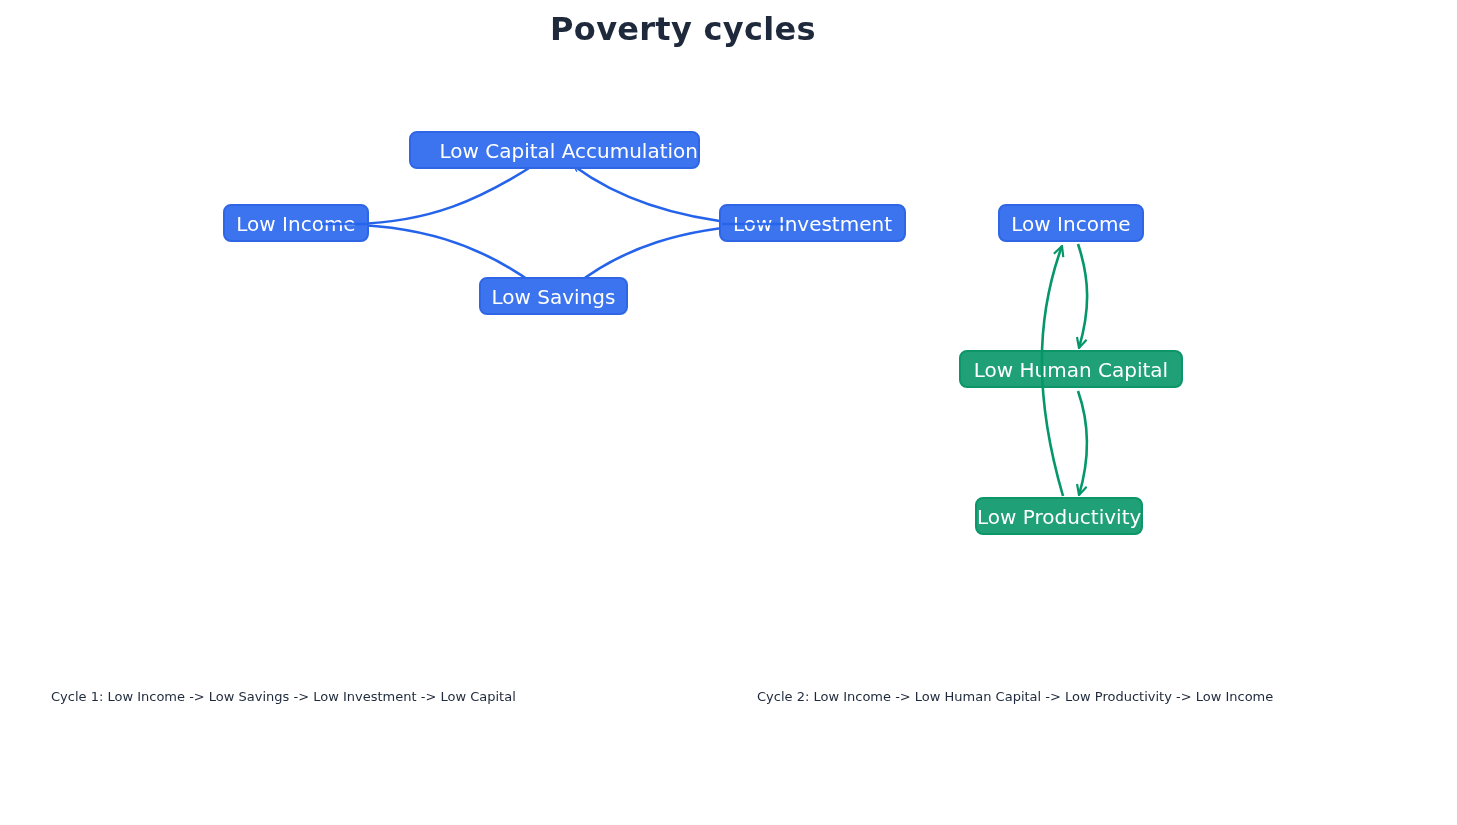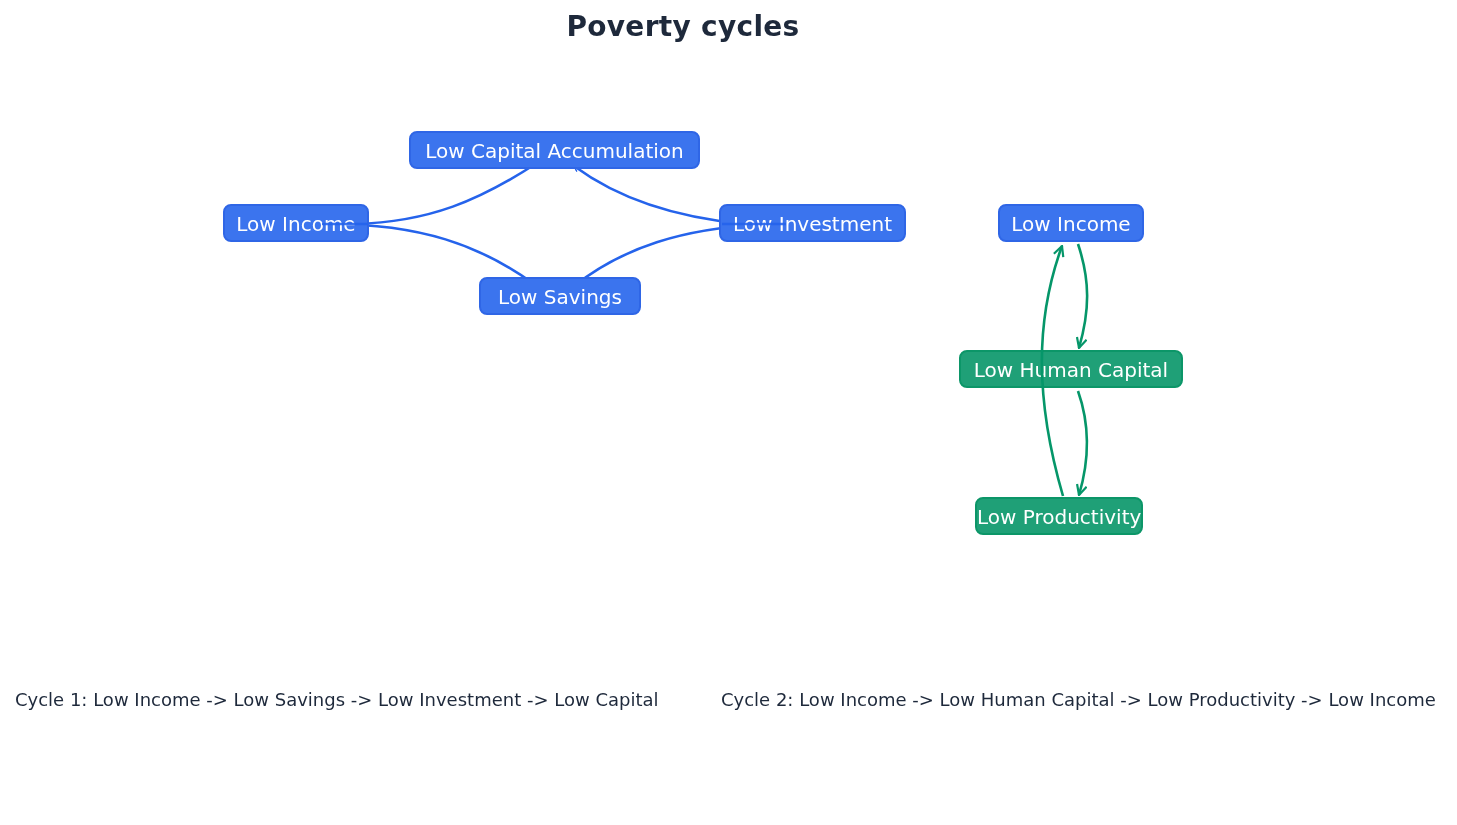--- a/index.html
+++ b/index.html
@@ -13,21 +13,21 @@
       position: relative;
       overflow: hidden;
       font-family: "DejaVu Sans", sans-serif;
     }
     .title {
       position: absolute;
       left: 0;
       width: 1366px;
       top: 10px;
       text-align: center;
-      font-size: 28px;
+      font-size: 32px;
       font-weight: bold;
       color: #1e293b;
       letter-spacing: 0.3px;
     }
     svg.edges {
       position: absolute;
       left: 0;
       top: 0;
       width: 1457px;
       height: 825px;
@@ -58,23 +58,24 @@
       background: #3b74ee;
       border: 2px solid #2f66e6;
     }
     .node.green {
       background: #1fa077;
       border: 2px solid #0c9668;
     }
     .caption {
       position: absolute;
       top: 689px;
-      font-size: 18px;
+      font-size: 13px;
       color: #1e293b;
       white-space: nowrap;
+      margin-left: 36px;
     }
   </style>
 </head>
 <body>
 
 <div class="title">Poverty cycles</div>
 
 <svg class="edges" viewBox="0 0 1457 825">
   <defs>
     <marker id="arrow-blue" viewBox="0 0 10 10" refX="9" refY="5" markerWidth="7" markerHeight="7" orient="auto-start-reverse" markerUnits="userSpaceOnUse">
@@ -90,30 +91,30 @@
     <path d="M330,224 C420,224 480,245 534,284" marker-end="url(#arrow-blue)"></path>
 
     <path d="M574,286 C620,250 680,226 780,224"></path>
 
     <path d="M745,224 C680,218 620,200 574,166" marker-end="url(#arrow-blue)"></path>
 
     <path d="M537,163 C480,200 430,222 355,224"></path>
   </g>
 </svg>
 
-<div class="node blue" style="left:409px; top:131px; width:291px;">
+<div class="node blue" style="left:409px; top:131px; width:291px;text-align:right;">
   <span>Low Capital Accumulation</span>
 </div>
 <div class="node blue" style="left:223px; top:204px; width:146px;">
   <span>Low Income</span>
 </div>
 <div class="node blue" style="left:719px; top:204px; width:187px;">
   <span>Low Investment</span>
 </div>
-<div class="node blue" style="left:479px; top:277px; width:162px;">
+<div class="node blue" style="left:479px; top:277px; width:149px;">
   <span>Low Savings</span>
 </div>
 
 <div class="node blue" style="left:998px; top:204px; width:146px;">
   <span>Low Income</span>
 </div>
 <div class="node green" style="left:959px; top:350px; width:224px;">
   <span>Low Human Capital</span>
 </div>
 <div class="node green" style="left:975px; top:497px; width:168px;">

